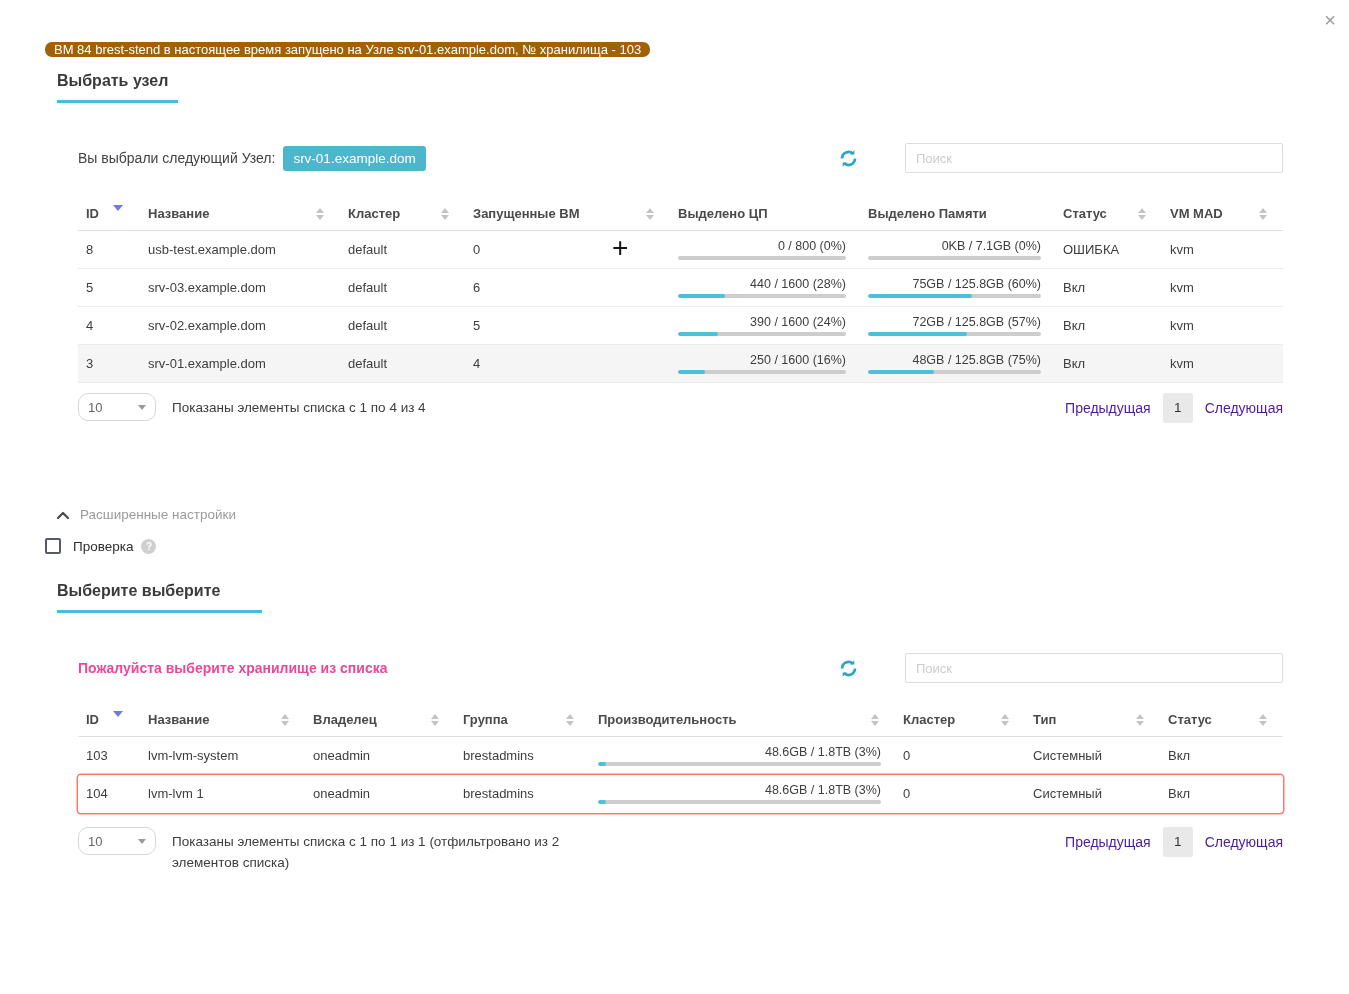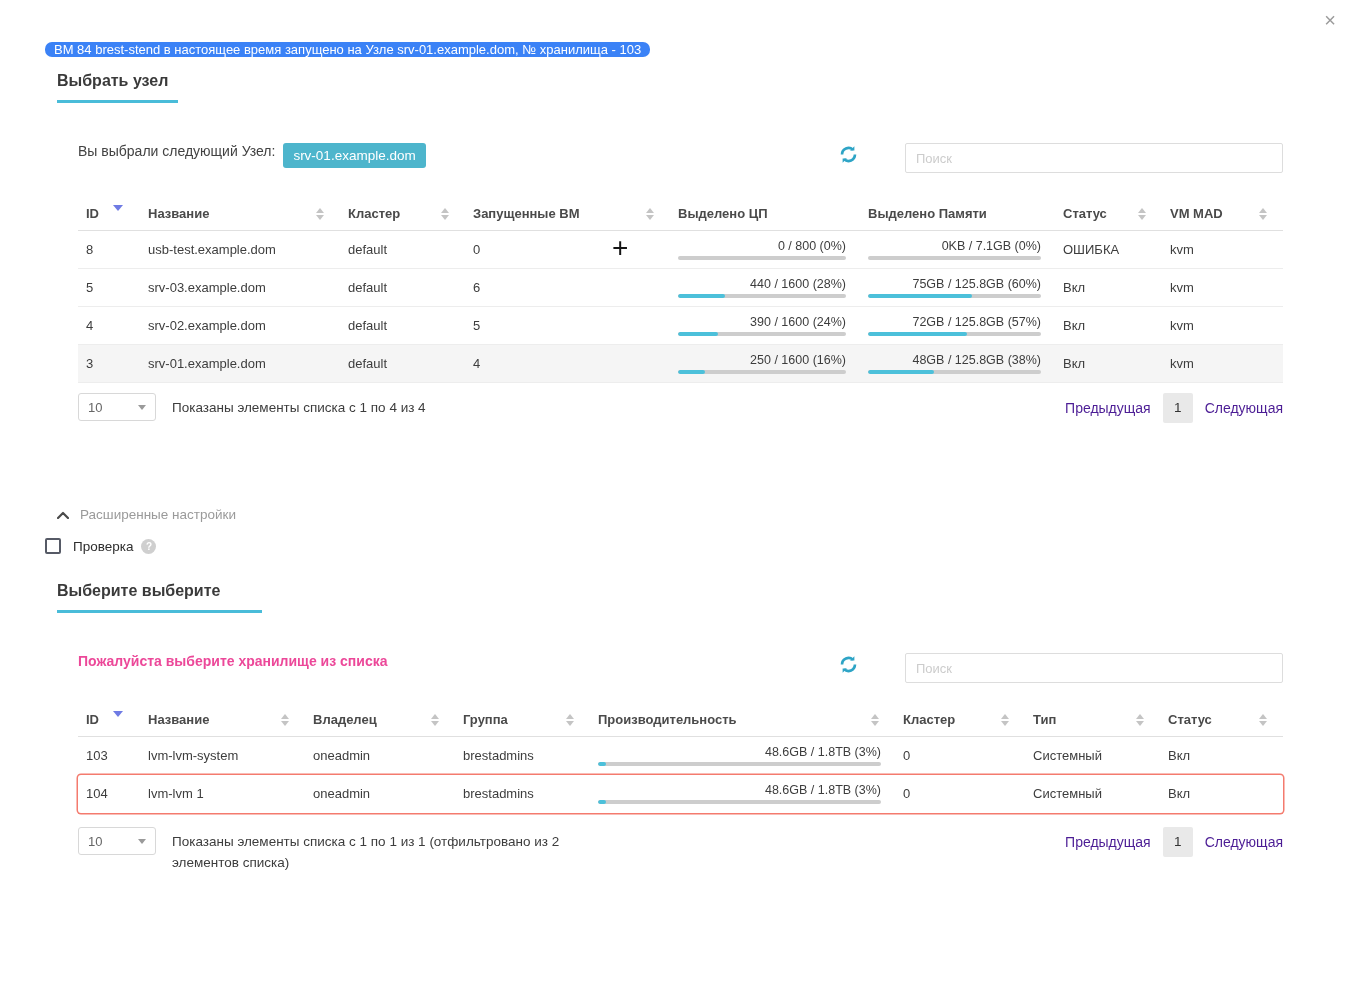--- a/index.html
+++ b/index.html
@@ -4,27 +4,27 @@
 <style>
   * { box-sizing: border-box; margin: 0; padding: 0; }
   html,body { width:1349px; height:994px; background:#fff; overflow:hidden; }
   body { font-family:"Liberation Sans", sans-serif; color:#3d3d3d; position:relative; }
 
   .close { position:absolute; top:10px; right:13px; font-size:20px; color:#9b9b9b; cursor:pointer; line-height:1; }
 
   .title { margin:46px 0 0 68px; font-size:33px; font-weight:400; color:#8d8f92; letter-spacing:.4px; }
 
   .badge-wrap { margin:40px 0 0 45px; }
-  .info-badge { display:inline-block; background:#3b82f6; color:#fff; font-size:13px; padding:0 9px; border-radius:7px; }
+  .info-badge { display:inline-block; background:#a16207; color:#fff; font-size:13px; padding:0 9px; border-radius:7px; }
 
   .tab { display:inline-block; margin:14px 0 0 57px; font-size:16px; font-weight:bold; color:#3a3a3a;
          padding:0 10px 10px 0; border-bottom:3px solid #49bcd9; cursor:pointer; }
   .tab.t2 { margin-top:28px; padding-right:42px; }
 
-  .picker-row { margin:40px 66px 0 78px; display:flex; align-items:flex-start; height:30px; }
+  .picker-row { margin:40px 66px 0 78px; display:flex; align-items:center; height:30px; }
   .plabel { font-size:14px; color:#424242; }
   .node-chip { margin-left:8px; background:#4db5cc; color:#fff; font-size:13.5px; padding:5px 10px; border-radius:3px; }
   .spacer { flex:1; }
   .refresh { background:none; border:none; cursor:pointer; padding:2px; display:flex; align-items:center; }
   .search { width:378px; height:30px; margin-left:45px; border:1px solid #ddd; border-radius:2px;
             padding:0 10px; font-size:13px; color:#3b82f6; outline:none; }
   .search::placeholder { color:#ccc; }
 
   .table { margin:24px 66px 0 78px; }
   .thead, .trow { display:grid; align-items:center; }
@@ -41,21 +41,21 @@
   .pbar { height:4px; background:#cdcdcd; border-radius:2px; overflow:hidden; }
   .pfill { height:100%; background:#4cc0da; border-radius:2px; }
 
   .sort-both { margin-left:auto; margin-right:16px; display:flex; flex-direction:column; }
   .tu { width:0; height:0; border-left:4px solid transparent; border-right:4px solid transparent; border-bottom:5px solid #c4c4c4; margin-bottom:2px; }
   .td { width:0; height:0; border-left:4px solid transparent; border-right:4px solid transparent; border-top:5px solid #c4c4c4; }
   .sort-active { margin-left:14px; margin-top:9px; }
   .sort-active .td { border-left-width:5px; border-right-width:5px; border-top-width:6px; border-top-color:#6f7be4; }
 
   .pgn { margin:10px 66px 0 78px; display:flex; align-items:flex-start; }
-  .psel { width:78px; height:28px; border:1px solid #d8d8d8; border-radius:3px; display:flex; align-items:center;
+  .psel { width:78px; height:28px; border:1px solid #d8d8d8; border-radius:10px; display:flex; align-items:center;
           padding:8px 9px; font-size:13px; color:#666; cursor:pointer; }
   .selarrow { margin-left:auto; width:0; height:0; border-left:4px solid transparent; border-right:4px solid transparent; border-top:5px solid #9a9a9a; }
   .pinfo { margin-left:16px; font-size:13.5px; color:#3d3d3d; max-width:440px; line-height:21px; padding-top:4px; }
   .pprev,.pnext { color:#4c1d95; font-size:14px; line-height:30px; cursor:default; }
   .pnum { background:#e9e9e9; width:30px; height:30px; line-height:30px; text-align:center; color:#333;
           border-radius:2px; margin:0 12px; font-size:13.5px; cursor:pointer; }
 
   .advanced { margin:84px 0 0 57px; display:flex; align-items:center; gap:11px; color:#9a9a9a; font-size:13.5px; cursor:pointer; }
   .checkrow { margin:16px 0 0 45px; display:flex; align-items:center; font-size:13.5px; color:#2e2e2e; }
   .cbox { width:16px; height:16px; border:2px solid #565a66; border-radius:2px; background:#fff; margin-right:12px; cursor:pointer; }
@@ -210,21 +210,21 @@
           <div class="cell">srv-01.example.dom</div>
           <div class="cell">default</div>
           <div class="cell">4</div>
           <div class="cell pcell">
             <div class="pv">250 / 1600 (16%)</div>
             <div class="pbar">
               <div class="pfill" style="width: 16%;"></div>
             </div>
           </div>
           <div class="cell pcell">
-            <div class="pv">48GB / 125.8GB (38%)</div>
+            <div class="pv">48GB / 125.8GB (75%)</div>
             <div class="pbar">
               <div class="pfill" style="width: 38%;"></div>
             </div>
           </div>
           <div class="cell">Вкл</div>
           <div class="cell">kvm</div>
         </div>
       </div>
   </div>
 

